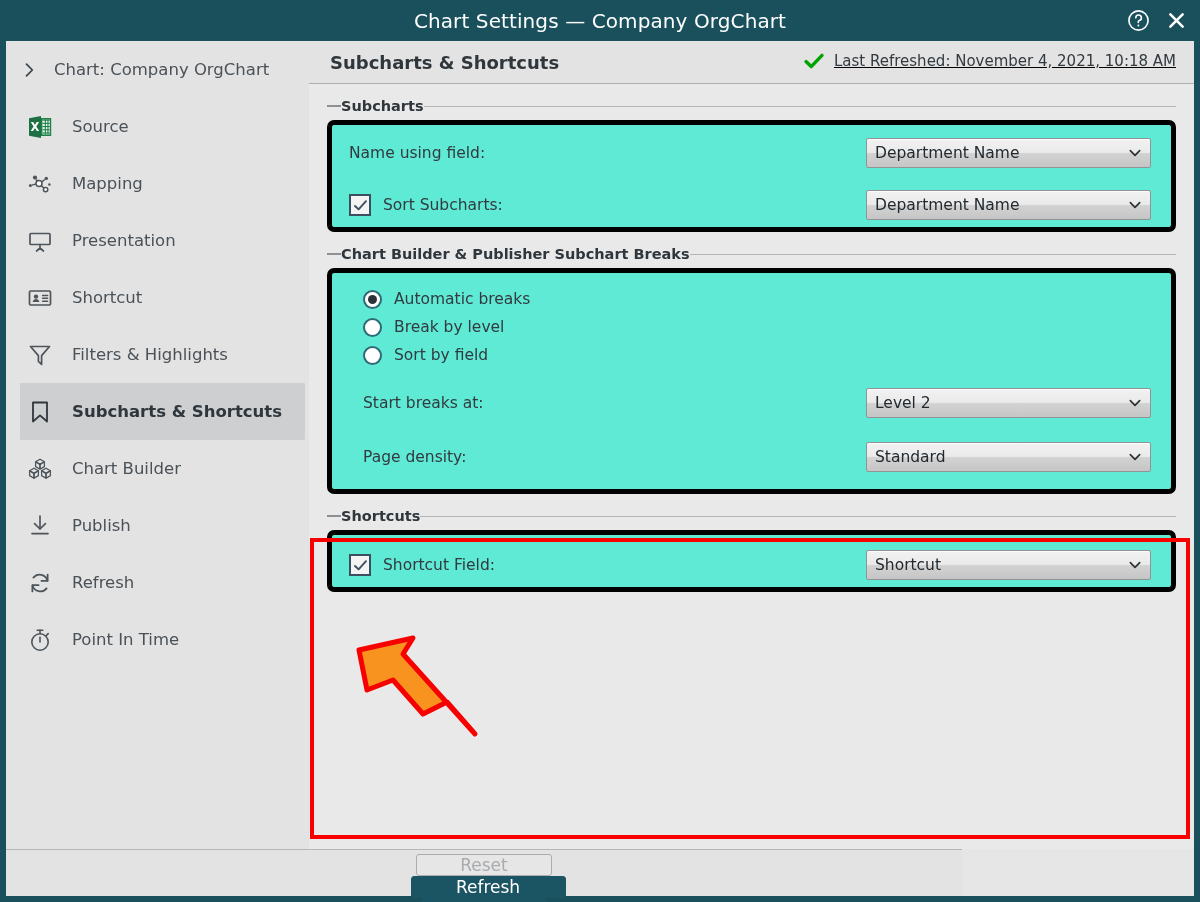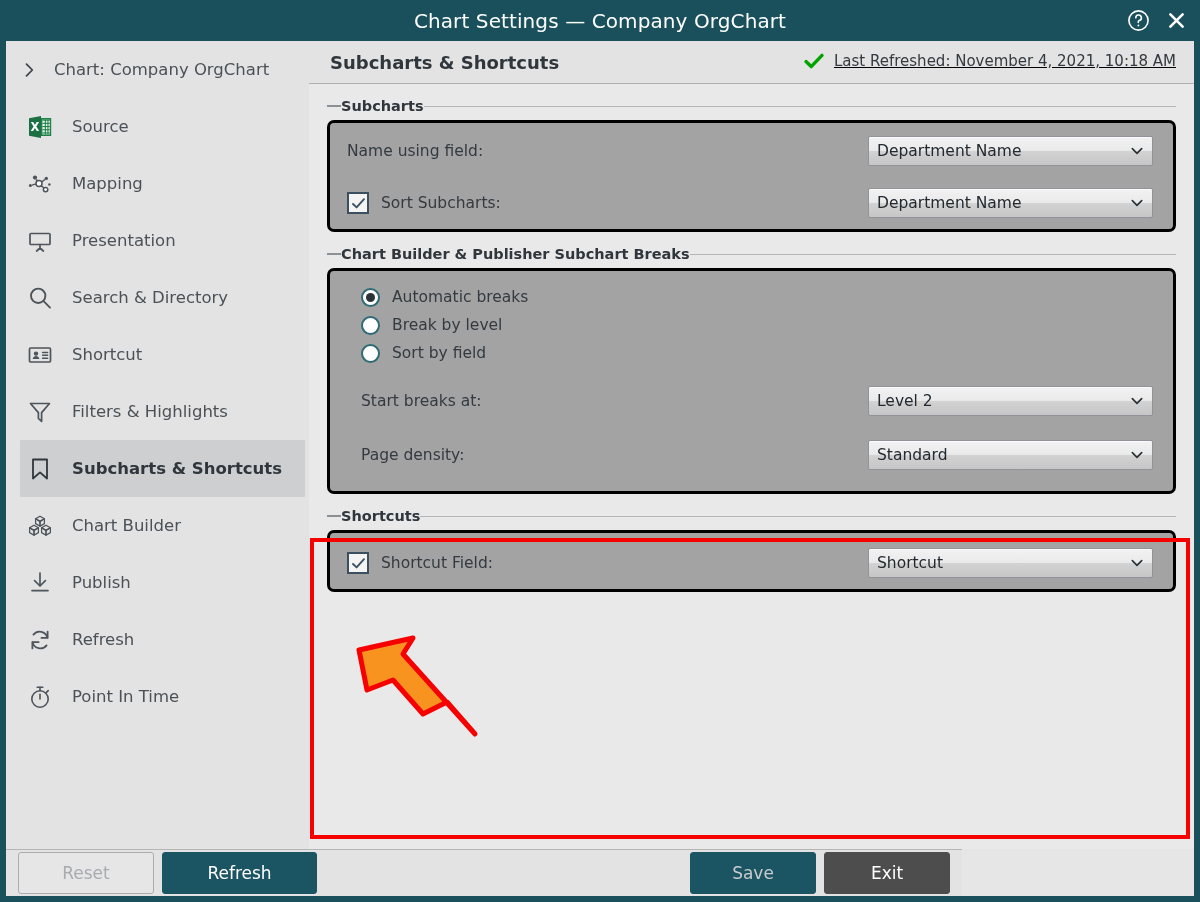--- a/index.html
+++ b/index.html
@@ -182,23 +182,23 @@
     font-weight: bold;
     color: #2f363c;
     white-space: nowrap;
   }
   .legend-line {
     flex: 1;
     height: 1px;
     background: #b2b6b9;
   }
   .group-box {
-    border: 3px solid #000000;
+    border: 5px solid #000000;
     border-radius: 7px;
-    background: #a3a3a3;
+    background: #5eead4;
     box-sizing: border-box;
   }
 
   .field-row {
     display: flex;
     align-items: center;
     padding: 0 20px 0 17px;
     box-sizing: border-box;
   }
   .field-label {
@@ -313,20 +313,21 @@
   .footer {
     position: absolute;
     left: 0; top: 808px;
     width: 956px; height: 47px;
     background: #e3e3e3;
     border-top: 1px solid #b6b6b6;
     box-sizing: border-box;
     display: flex;
     align-items: center;
     padding: 4px 12px;
+    flex-direction: column;
   }
   .btn {
     height: 42px;
     min-width: 126px;
     border-radius: 3px;
     font-size: 17px;
     display: flex;
     align-items: center;
     justify-content: center;
     box-sizing: border-box;
@@ -436,29 +437,20 @@
       <div class="nav-item">
         <span class="nico">
           <svg width="28" height="28" viewBox="0 0 28 28" fill="none" stroke="#4d545a" stroke-width="1.7" stroke-linecap="round" stroke-linejoin="round">
             <rect x="4" y="6.5" width="20" height="11" rx="1"></rect>
             <path d="M14 17.5 L14 21 M14 21 L10.6 24 M14 21 L17.4 24"></path>
           </svg>
         </span>
         <span class="nlabel">Presentation</span>
       </div>
 
-      <div class="nav-item">
-        <span class="nico">
-          <svg width="28" height="28" viewBox="0 0 28 28" fill="none" stroke="#4d545a" stroke-width="1.9" stroke-linecap="round">
-            <circle cx="12.2" cy="11.8" r="7.2"></circle>
-            <path d="M17.6 17.2 L24 23.6"></path>
-          </svg>
-        </span>
-        <span class="nlabel">Search &amp; Directory</span>
-      </div>
 
       <div class="nav-item">
         <span class="nico">
           <svg width="28" height="28" viewBox="0 0 28 28" fill="none" stroke="#4d545a" stroke-width="1.7">
             <rect x="3.5" y="7" width="21" height="14" rx="1.2"></rect>
             <circle cx="10" cy="12.6" r="2.2" fill="#4d545a" stroke="none"></circle>
             <path d="M6.6 18 c.6-2.2 2-3 3.4-3 s2.8.8 3.4 3" fill="#4d545a" stroke="none"></path>
             <path d="M16.6 11.4 H21.6 M16.6 14.3 H21.6 M16.6 17.2 H21.6" stroke-width="1.5" stroke-linecap="round"></path>
           </svg>
         </span>

